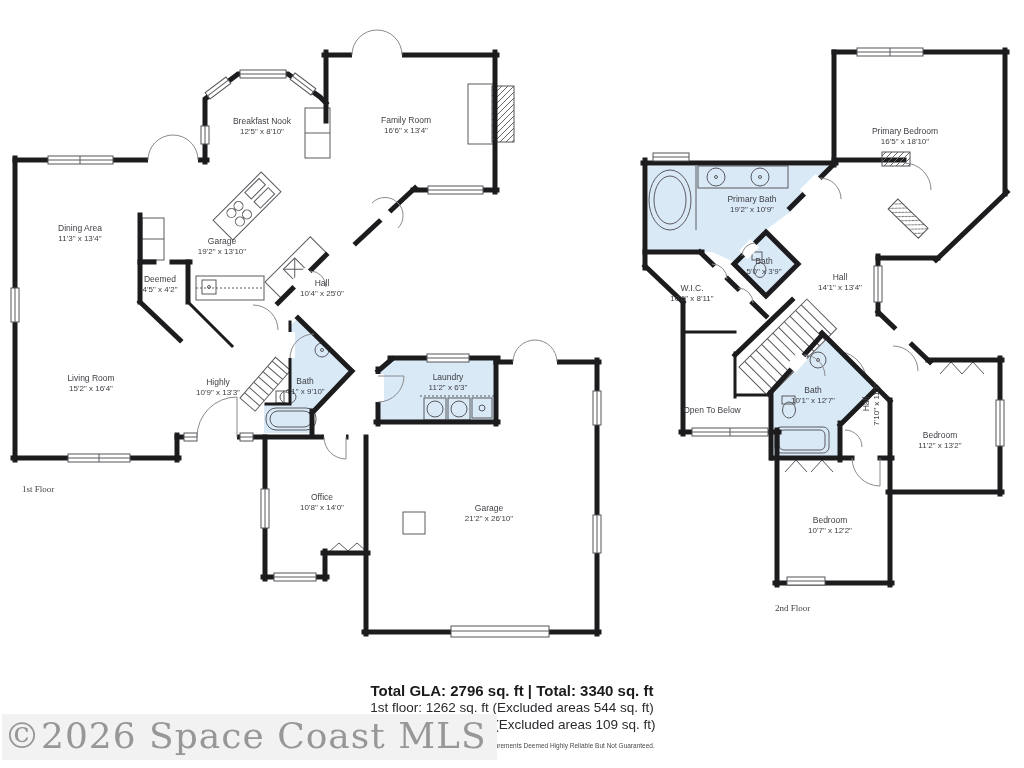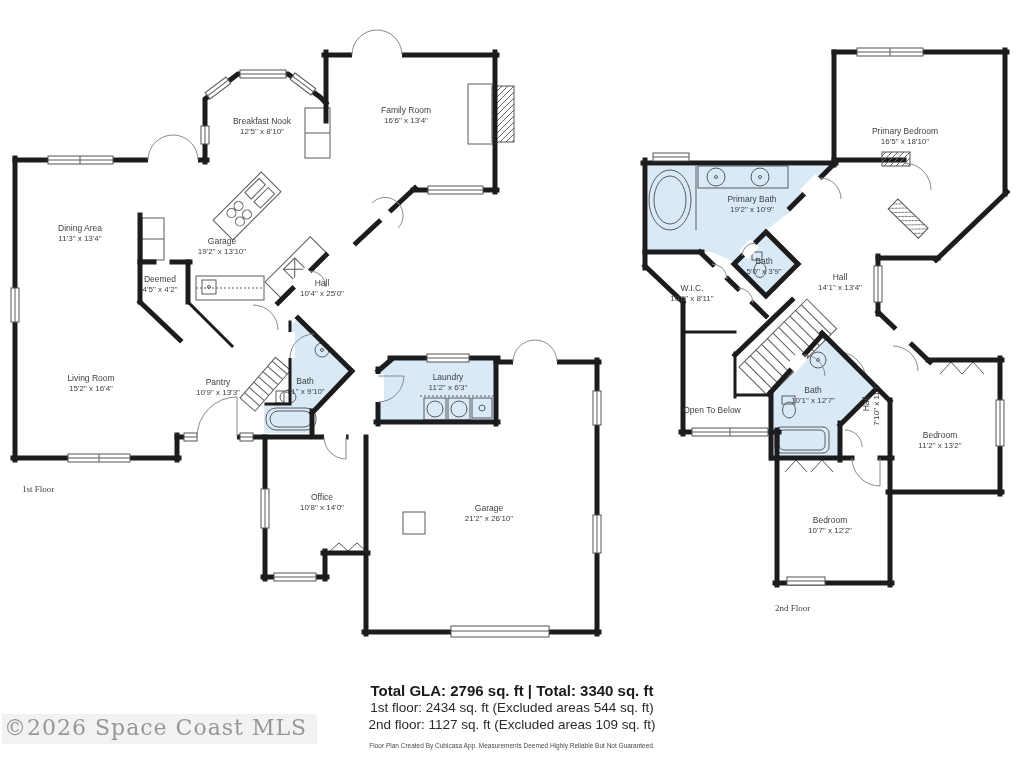--- a/index.html
+++ b/index.html
@@ -20,21 +20,21 @@
         color:#3e3e45;white-space:nowrap;line-height:1.3;}
   .room .rn{font-size:8.5px;}
   .room .rd{font-size:8px;}
   .room.vert{transform:translate(-50%,-50%) rotate(-90deg);}
   .floor-tag{position:absolute;font-size:9px;color:#3e3e45;font-family:Liberation Serif, serif;}
   #summary{position:absolute;left:0;top:681px;width:1024px;text-align:center;color:#242428;}
   #summary .t{font-size:15px;font-weight:bold;color:#1b1b1d;line-height:19px;}
   #summary .l{font-size:13.5px;line-height:16.5px;color:#2a2a2e;}
   #summary .d{font-size:6.5px;color:#4a4a4e;margin-top:9px;}
   #watermark{position:absolute;left:2px;top:714px;font-family:"DejaVu Serif",serif;
-             font-size:22px;color:#979797;letter-spacing:1px;background:#f2f2f2;
+             font-size:36px;color:#979797;letter-spacing:1px;background:#f2f2f2;
              padding:1px 10px 4px 2px;}
 </style>
 </head>
 <body>
 
 <div id="plan">
 
 <svg id="drawing" width="1024" height="768" viewBox="0 0 1024 768">
   <defs>
     <pattern id="hx" width="6" height="6" patternUnits="userSpaceOnUse">
@@ -314,21 +314,21 @@
       <path class="arc" d="M893,346 A25,25 0 0 1 918,371"></path>
       <path class="arc" d="M852,458 A28,28 0 0 0 880,486 M880,458 L880,486"></path>
     </g>
   </g>
 </svg>
 
 <div class="room" style="left:262px;top:127px">
   <div class="rn">Breakfast Nook</div>
   <div class="rd">12'5" x 8'10"</div>
 </div>
-<div class="room" style="left:406px;top:116px">
+<div class="room" style="left:406px;top:126px">
   <div class="rn">Family Room</div>
   <div class="rd">16'6" x 13'4"</div>
 </div>
 <div class="room" style="left:80px;top:234px">
   <div class="rn">Dining Area</div>
   <div class="rd">11'3" x 13'4"</div>
 </div>
 <div class="room" style="left:222px;top:247px">
   <div class="rn">Garage</div>
   <div class="rd">19'2" x 13'10"</div>
@@ -339,21 +339,21 @@
 </div>
 <div class="room" style="left:322px;top:289px">
   <div class="rn">Hall</div>
   <div class="rd">10'4" x 25'0"</div>
 </div>
 <div class="room" style="left:91px;top:384px">
   <div class="rn">Living Room</div>
   <div class="rd">15'2" x 16'4"</div>
 </div>
 <div class="room" style="left:218px;top:388px">
-  <div class="rn">Pantry</div>
+  <div class="rn">Highly</div>
   <div class="rd">10'9" x 13'3"</div>
 </div>
 <div class="room" style="left:305px;top:387px">
   <div class="rn">Bath</div>
   <div class="rd">4'1" x 9'10"</div>
 </div>
 <div class="room" style="left:448px;top:383px">
   <div class="rn">Laundry</div>
   <div class="rd">11'2" x 6'3"</div>
 </div>
@@ -404,20 +404,20 @@
 <div class="room" style="left:830px;top:526px">
   <div class="rn">Bedroom</div>
   <div class="rd">10'7" x 12'2"</div>
 </div>
 
 <div class="floor-tag" style="left:22px;top:484px">1st Floor</div>
 <div class="floor-tag" style="left:775px;top:603px">2nd Floor</div>
 
 <div id="summary">
   <div class="t">Total GLA: 2796 sq. ft | Total: 3340 sq. ft</div>
-  <div class="l">1st floor: 2434 sq. ft (Excluded areas 544 sq. ft)</div>
+  <div class="l">1st floor: 1262 sq. ft (Excluded areas 544 sq. ft)</div>
   <div class="l">2nd floor: 1127 sq. ft (Excluded areas 109 sq. ft)</div>
   <div class="d">Floor Plan Created By Cubicasa App. Measurements Deemed Highly Reliable But Not Guaranteed.</div>
 </div>
 
 <div id="watermark">©2026 Space Coast MLS</div>
 
 </div>
 
 </body></html>

